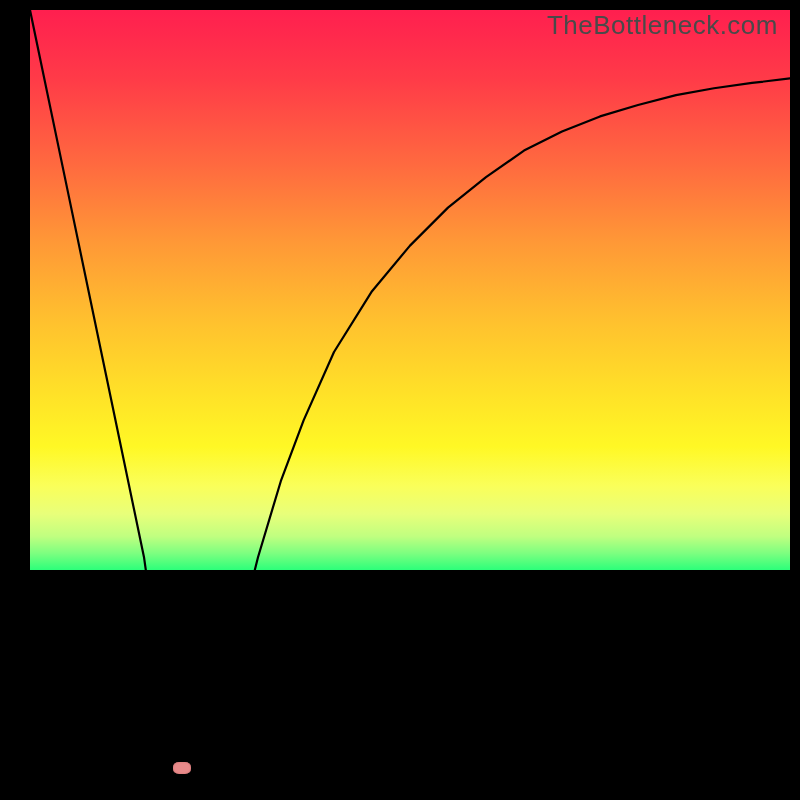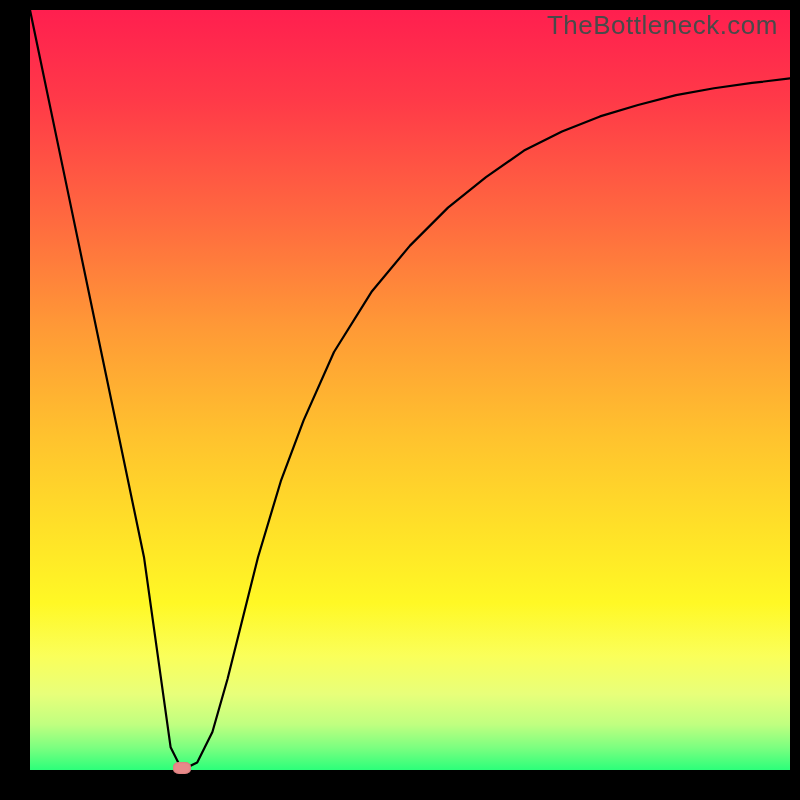--- a/index.html
+++ b/index.html
@@ -15,21 +15,21 @@
     position: relative;
     width: 800px;
     height: 800px;
     background: #000;
   }
   .plot {
     position: absolute;
     left: 30px;
     top: 10px;
     width: 760px;
-    height: 760px;
+    height: 560px;
     background: linear-gradient(
       to bottom,
       #ff1f4f 0%,
       #ff3a48 12%,
       #ff6b3f 28%,
       #ff9a36 42%,
       #ffc22e 56%,
       #ffe028 68%,
       #fff825 78%,
       #faff5a 85%,

